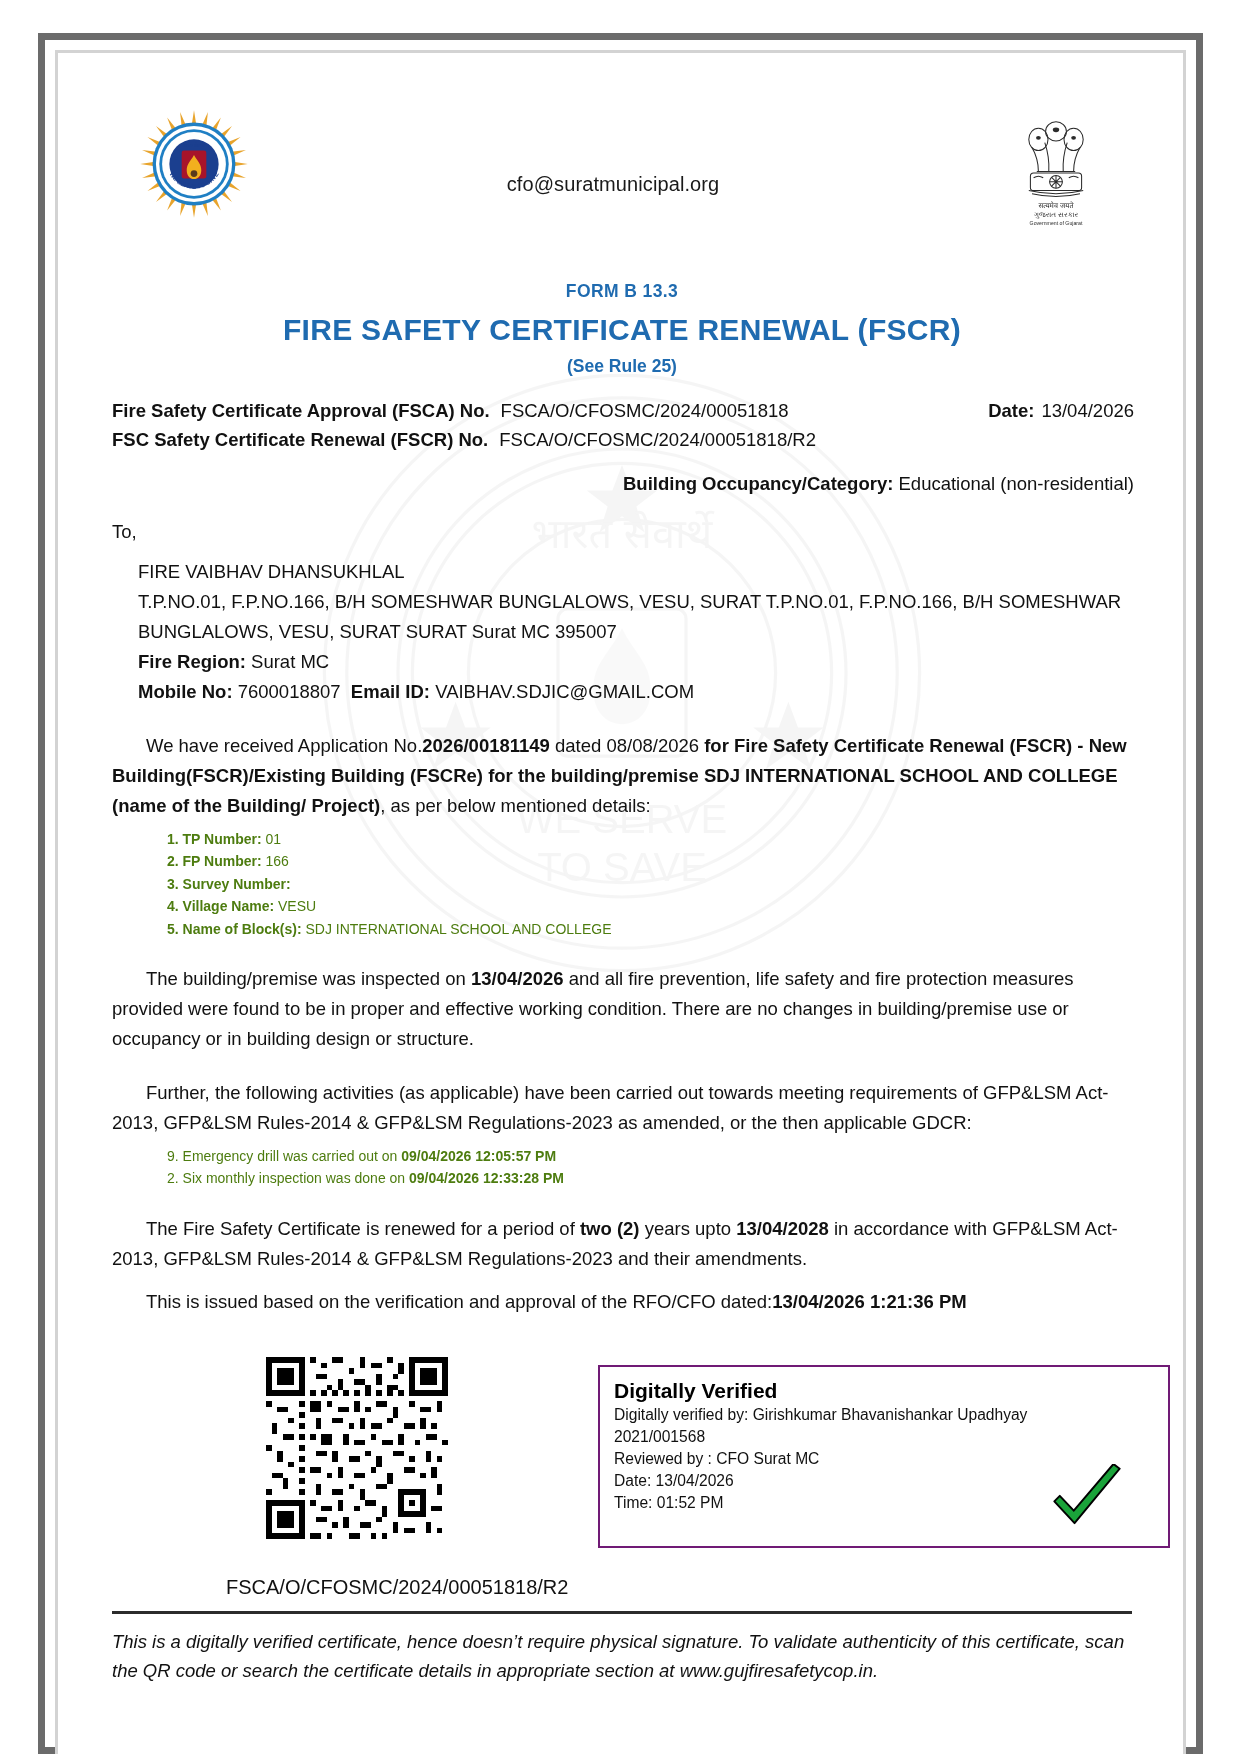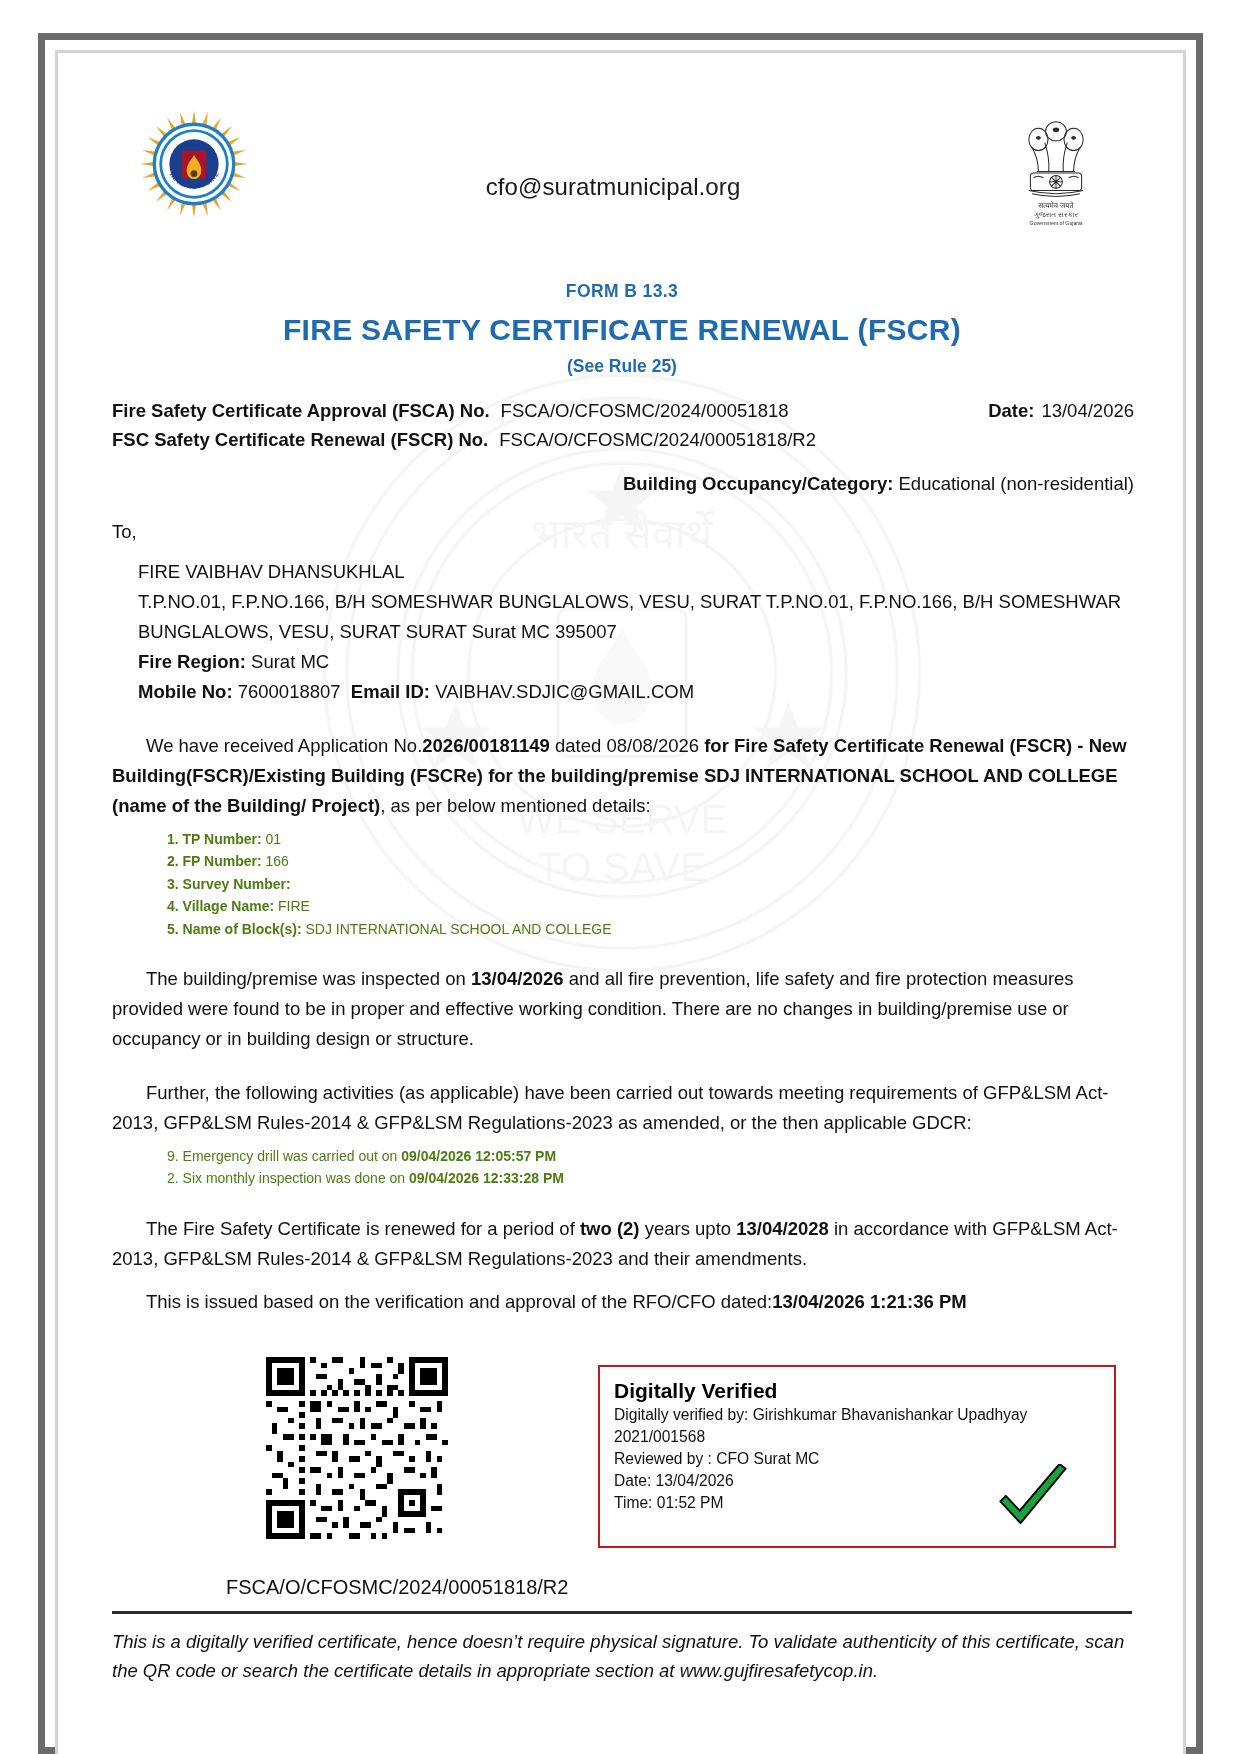--- a/index.html
+++ b/index.html
@@ -48,21 +48,21 @@
   }
   .content { position: relative; z-index: 2; }
 
   
   .header { position: relative; height: 150px; }
   .logo-fire { position: absolute; left: 40px; top: 55px; width: 112px; height: 112px; }
   .logo-emblem { position: absolute; right: 42px; top: 55px; width: 96px; height: 122px; }
   .email-line {
     position: absolute; left: 0; right: 18px; top: 120px;
     text-align: center;
-    font-size: 24px;
+    font-size: 20px;
     color: #1a1a1a;
     letter-spacing: .1px;
   }
 
   
   .form-no {
     text-align: center;
     color: #1f6bb0;
     font-weight: bold;
     font-size: 17.5px;
@@ -139,22 +139,22 @@
     padding: 0 12px 0 14px;
   }
   .qr {
     position: absolute;
     left: 168px; top: 0;
     width: 182px; height: 182px;
   }
   .verify-box {
     position: absolute;
     left: 500px; top: 8px;
-    width: 518px; height: 183px;
-    border: 2px solid #b91c1c;
+    width: 572px; height: 183px;
+    border: 2px solid #701a75;
     background: rgba(255,255,255,0.86);
     padding: 10px 0 0 14px;
   }
   .verify-title { font-size: 21px; font-weight: bold; color: #000; line-height: 1.3; }
   .verify-line { font-size: 15.6px; color: #111; line-height: 1.42; }
   .tick {
     position: absolute;
     right: 42px; bottom: 12px;
     width: 78px; height: 70px;
   }
@@ -332,21 +332,21 @@
     </div>
 
     <div class="para indent">
       <span>We have received Application No.</span><b>2026/00181149</b><span> dated 08/08/2026 </span><b>for Fire Safety Certificate Renewal (FSCR) - New Building(FSCR)/Existing Building (FSCRe) for the building/premise </b><b>SDJ INTERNATIONAL SCHOOL AND COLLEGE</b><span> </span><b>(name of the Building/ Project)</b><span>, as per below mentioned details:</span>
     </div>
 
     <ol class="details" style="list-style:none;">
       <li><b>1. TP Number:</b> <span>01</span></li>
       <li><b>2. FP Number:</b> <span>166</span></li>
       <li><b>3. Survey Number:</b> <span></span></li>
-      <li><b>4. Village Name:</b> <span>FIRE</span></li>
+      <li><b>4. Village Name:</b> <span>VESU</span></li>
       <li><b>5. Name of Block(s):</b> <span>SDJ INTERNATIONAL SCHOOL AND COLLEGE</span></li>
     </ol>
 
     <div class="para indent">
       <span>The building/premise was inspected on  </span><b>13/04/2026</b><span> and all fire prevention, life safety and fire protection measures provided were found to be in proper and effective working condition. There are no changes in building/premise use or occupancy or in building design or structure.</span>
     </div>
 
     <div class="para indent">Further, the following activities (as applicable) have been carried out towards meeting requirements of GFP&amp;LSM Act-2013, GFP&amp;LSM Rules-2014 &amp; GFP&amp;LSM Regulations-2023 as amended, or the then applicable GDCR:</div>
     <ol class="acts" style="list-style:none;">
       <li><span>9. Emergency drill was carried out on </span><b>09/04/2026 12:05:57 PM</b></li>

